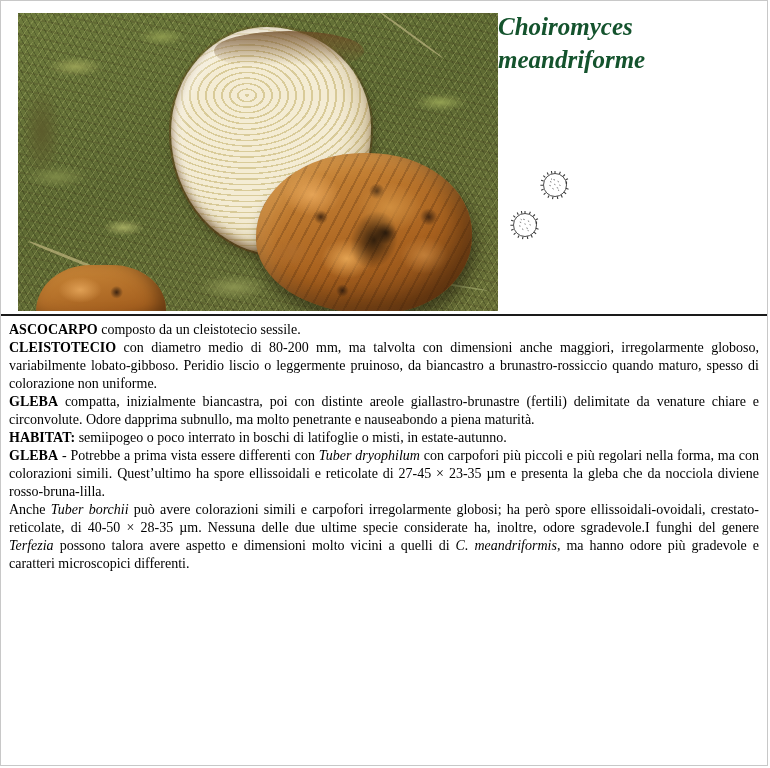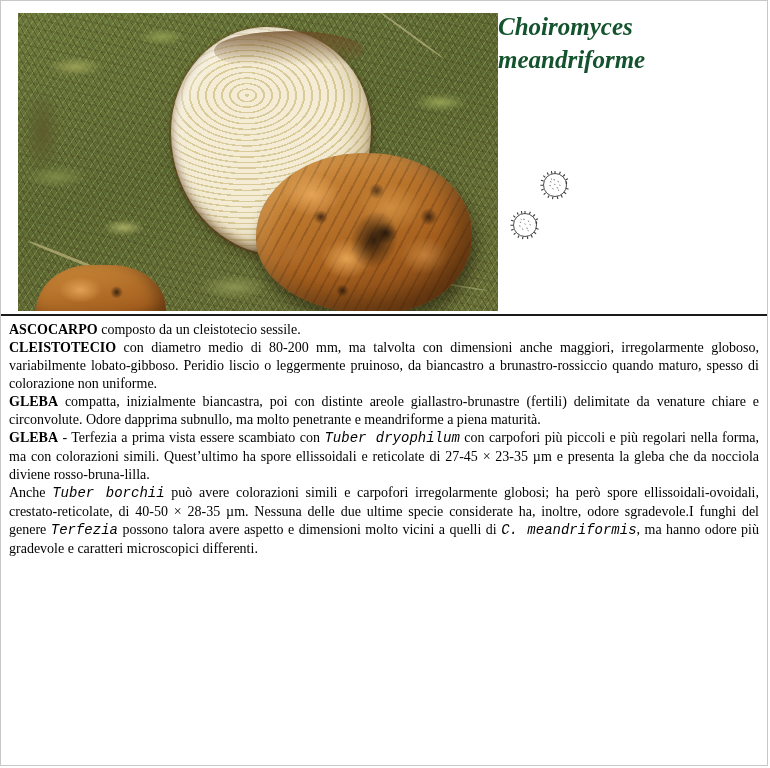--- a/index.html
+++ b/index.html
@@ -202,21 +202,21 @@
     box-sizing: border-box;
     font-size: 14px;
     line-height: 1.285;
     text-align: justify;
     color: #000000;
   }
   #description p {
     margin: 0;
   }
   .lbl { font-weight: bold; }
-  .sp  { font-style: italic; font-family: Liberation Mono, monospace; }
+  .sp  { font-style: italic; }
 </style>
 </head>
 <body>
 
 <div id="page">
 
   <div id="top-area">
 
     <div id="photo-frame">
       <div id="photo">
@@ -268,27 +268,30 @@
 
     <p>
       <span class="lbl">ASCOCARPO</span><span> composto da un cleistotecio sessile.</span>
     </p>
 
     <p>
       <span class="lbl">CLEISTOTECIO</span><span> con diametro medio di 80-200 mm, ma talvolta con dimensioni anche maggiori, irregolarmente globoso, variabilmente lobato-gibboso. Peridio liscio o leggermente pruinoso, da biancastro a brunastro-rossiccio quando maturo, spesso di colorazione non uniforme.</span>
     </p>
 
     <p>
-      <span class="lbl">GLEBA</span><span> compatta, inizialmente biancastra, poi con distinte areole giallastro-brunastre (fertili) delimitate da venature chiare e circonvolute. Odore dapprima subnullo, ma molto penetrante e meandriforme a piena maturità.</span>
-    </p>
-
-
-
-    <p>
-      <span class="lbl">GLEBA</span><span> - Terfezia a prima vista essere scambiato con </span><span class="sp">Tuber dryophilum</span><span> con carpofori più piccoli e più regolari nella forma, ma con colorazioni simili. Quest’ultimo ha spore ellissoidali e reticolate di 27-45 × 23-35 µm e presenta la gleba che da nocciola diviene rosso-bruna-lilla.</span>
+      <span class="lbl">GLEBA</span><span> compatta, inizialmente biancastra, poi con distinte areole giallastro-brunastre (fertili) delimitate da venature chiare e circonvolute. Odore dapprima subnullo, ma molto penetrante e nauseabondo a piena maturità.</span>
+    </p>
+
+
+    <p>
+      <span class="lbl">HABITAT:</span><span> semiipogeo o poco interrato in boschi di latifoglie o misti, in estate-autunno.</span>
+    </p>
+
+    <p>
+      <span class="lbl">GLEBA</span><span> - Potrebbe a prima vista essere differenti con </span><span class="sp">Tuber dryophilum</span><span> con carpofori più piccoli e più regolari nella forma, ma con colorazioni simili. Quest’ultimo ha spore ellissoidali e reticolate di 27-45 × 23-35 µm e presenta la gleba che da nocciola diviene rosso-bruna-lilla.</span>
     </p>
 
     <p>
       <span>Anche </span><span class="sp">Tuber borchii</span><span> può avere colorazioni simili e carpofori irregolarmente globosi; ha però spore ellissoidali-ovoidali, crestato-reticolate, di 40-50 × 28-35 µm. Nessuna delle due ultime specie considerate ha, inoltre, odore sgradevole.I funghi del genere </span><span class="sp">Terfezia</span><span> possono talora avere aspetto e dimensioni molto vicini a quelli di </span><span class="sp">C. meandriformis</span><span>, ma hanno odore più gradevole e caratteri microscopici differenti.</span>
     </p>
 
   </div>
 </div>
 
 </body></html>

